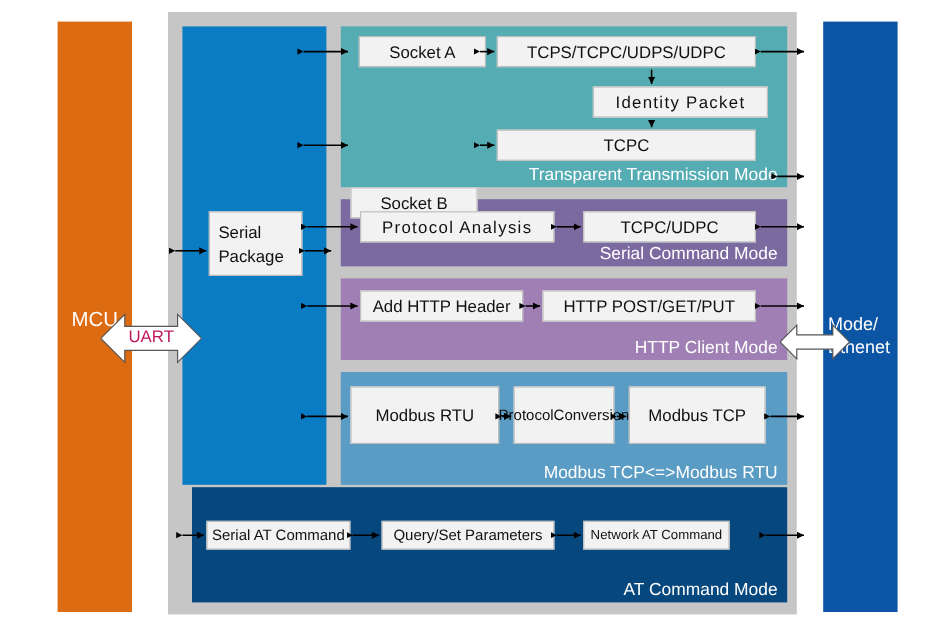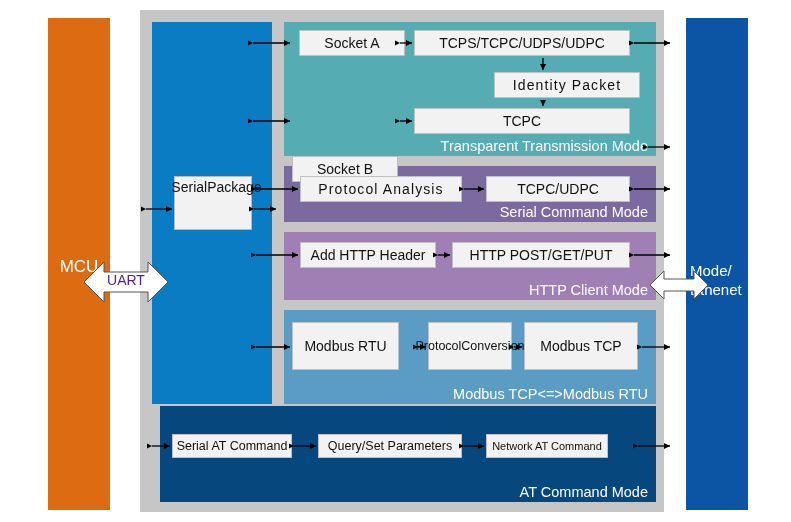--- a/index.html
+++ b/index.html
@@ -39,21 +39,21 @@
     background:#C6C6C6;
   }
   
   #serial-column{
     position:absolute;left:152px;top:22px;width:120px;height:382px;
     background:#097CC4;
   }
   #serial-package{
     position:absolute;left:174px;top:176px;width:78px;height:54px;
     background:#F2F2F2;border:1px solid #B9B9B9;
-    display:flex;flex-direction:row;align-items:flex-start;justify-content:center;
+    display:flex;flex-direction:column;align-items:flex-start;justify-content:center;
     padding-left:7px;box-sizing:border-box;
     font-size:14px;color:#111;line-height:1.45;
   }
 
   
   .panel{position:absolute;box-sizing:border-box;}
   .panel-caption{
     position:absolute;right:8px;bottom:2px;
     color:#ffffff;font-size:14.5px;white-space:nowrap;
   }
@@ -81,37 +81,37 @@
   #box-identity {left:494px;top:72px;width:146px;height:26px;}
   #box-socket-b {left:292px;top:108px;width:106px;height:26px;margin-top:48px;}
   #box-tcpc     {left:414px;top:108px;width:216px;height:26px;}
   
   #box-protocol-analysis{left:300px;top:176px;width:162px;height:26px;}
   #box-tcpc-udpc        {left:486px;top:176px;width:144px;height:26px;}
   
   #box-add-http{left:300px;top:242px;width:136px;height:26px;}
   #box-http-verbs{left:452px;top:242px;width:178px;height:26px;}
   
-  #box-modbus-rtu {left:292px;top:322px;width:107px;height:48px;}
+  #box-modbus-rtu {left:292px;top:322px;width:124px;height:48px;}
   #box-protocol-conv{left:428px;top:322px;width:84px;height:48px;}
   #box-modbus-tcp {left:524px;top:322px;width:114px;height:48px;}
   
   #box-serial-at {left:172px;top:434px;width:120px;height:24px;font-size:12.5px;}
   #box-queryset  {left:318px;top:434px;width:144px;height:24px;font-size:12.5px;}
   #box-network-at{left:486px;top:434px;width:122px;height:24px;font-size:11px;}
 
   
   #arrows{position:absolute;left:0;top:0;width:791px;height:522px;pointer-events:none;}
 
   
   .bigarrow{position:absolute;}
   #uart-arrow{left:84px;top:258px;width:84px;height:48px;}
   #uart-arrow .lbl{
     position:absolute;left:0;right:0;top:14px;text-align:center;
-    font-size:14px;color:#4c1d95;
+    font-size:14px;color:#be185d;
   }
   #wifi-arrow{left:650px;top:268px;width:58px;height:34px;}
 </style>
 </head>
 <body>
 
 <div class="stage">
 
   <div class="pillar" id="mcu-pillar">
     <div class="ptxt">MCU</div>

